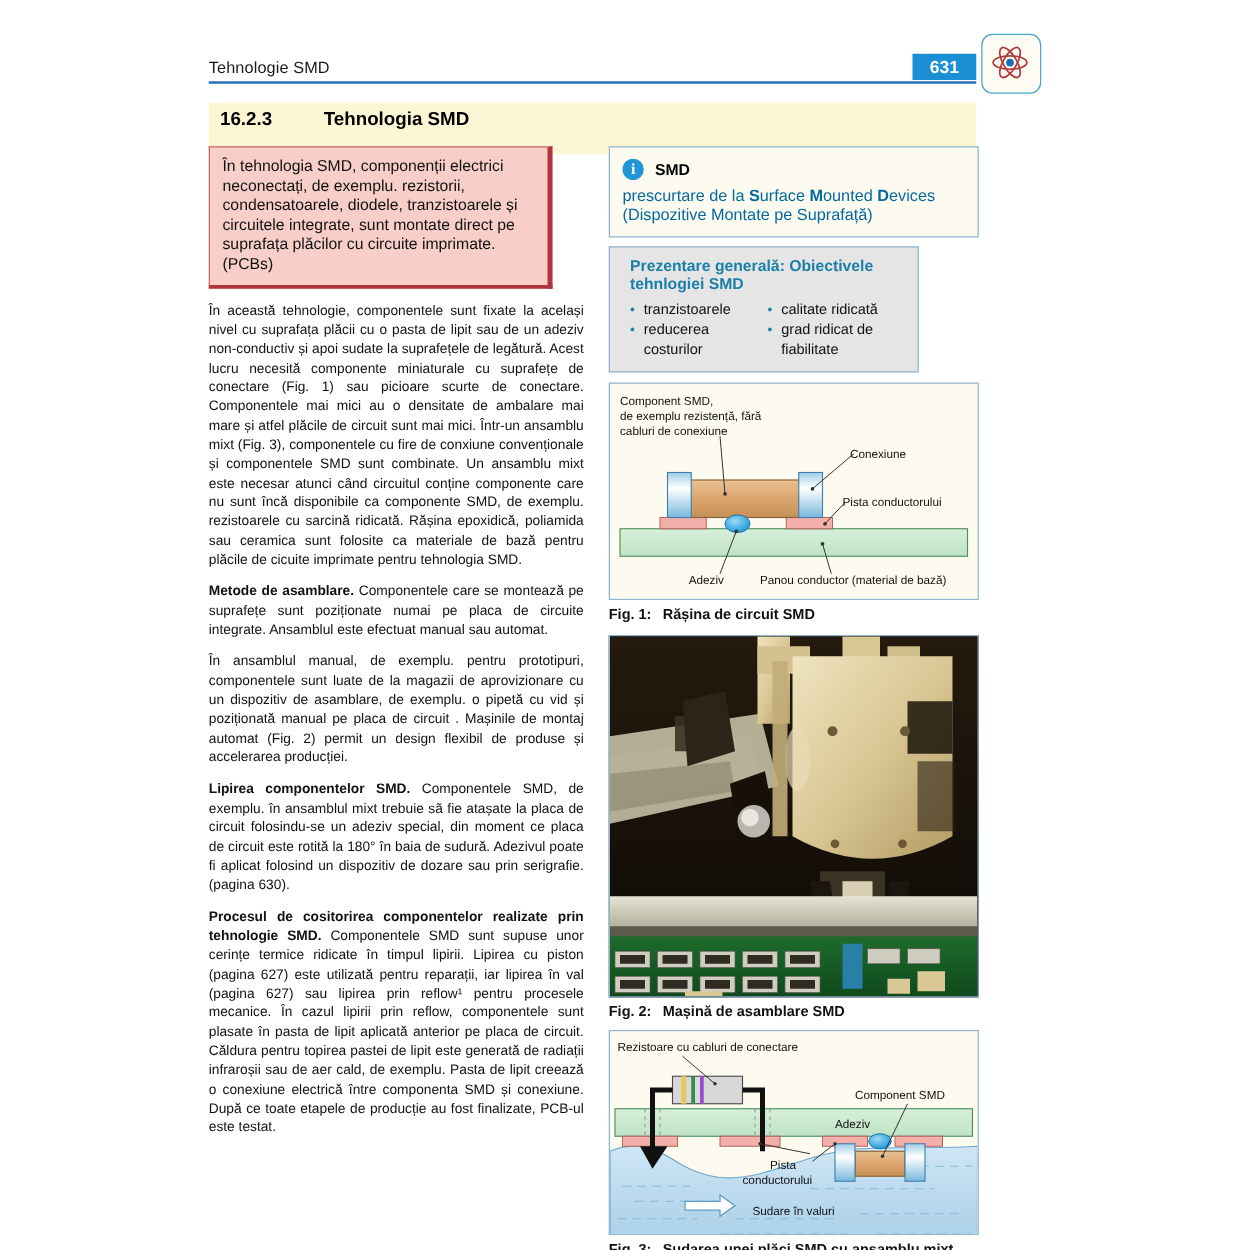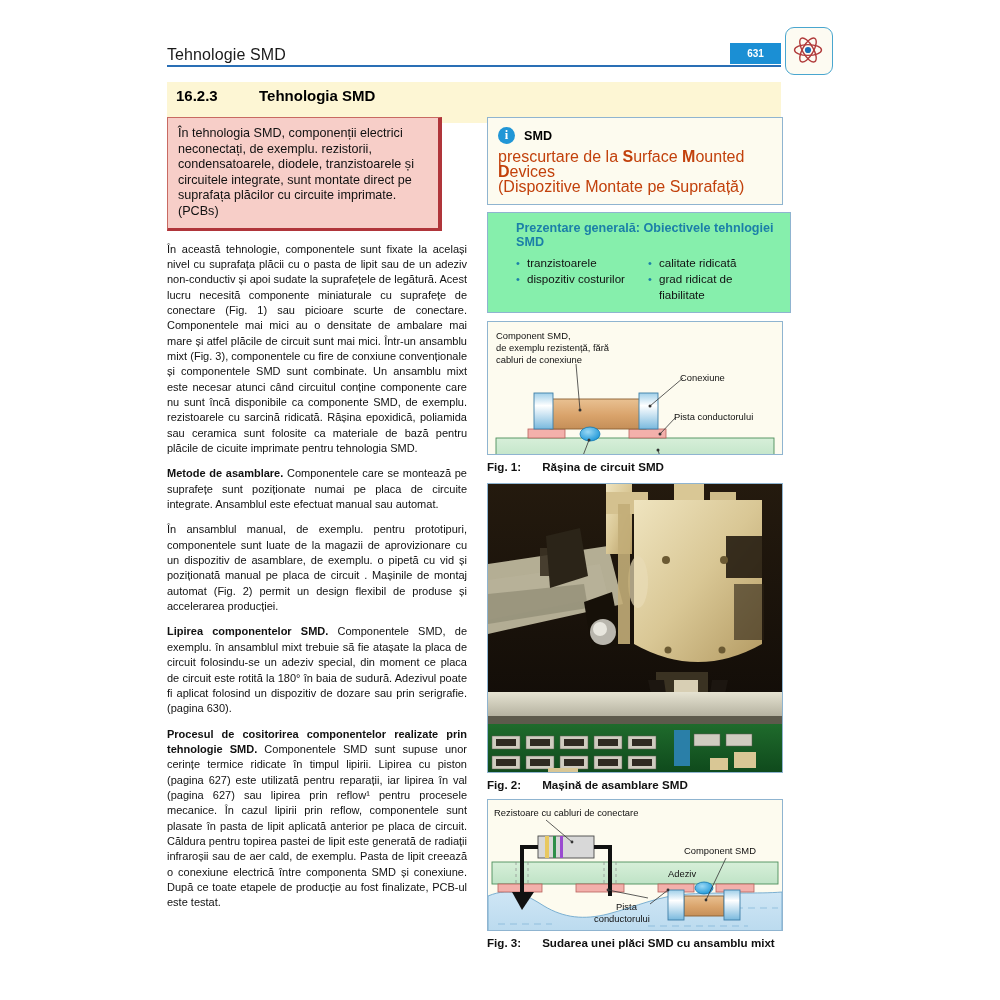--- a/index.html
+++ b/index.html
@@ -25,21 +25,21 @@
   
   .header {
     position: absolute;
     left: 167px; top: 44px;
     width: 614px;
     height: 24px;
   }
   .header-title {
     position: absolute;
     left: 0; top: 2px;
-    font-size: 16px;
+    font-size: 13px;
     color: #1a1a1a;
     letter-spacing: 0.1px;
   }
   .header-rule {
     position: absolute;
     left: 0; top: 21px;
     width: 614px;
     height: 1.6px;
     background: #2a6fb5;
   }
@@ -51,21 +51,21 @@
     background: #1b8fd4;
   }
   .page-number {
     position: absolute;
     left: 0; top: 0;
     width: 51px;
     height: 21px;
     line-height: 21px;
     text-align: center;
     color: #ffffff;
-    font-size: 10px;
+    font-size: 14px;
     font-weight: bold;
   }
   .logo-box {
     position: absolute;
     left: 785px; top: 27px;
     width: 48px;
     height: 48px;
     border: 1.6px solid #49a6cf;
     border-radius: 9px;
     background: #fdfbf2;
@@ -166,34 +166,34 @@
     font-family: "Liberation Serif", serif;
     text-align: center;
     line-height: 17px;
     flex: 0 0 auto;
   }
   .info-title {
     font-size: 12.6px;
     font-weight: bold;
   }
   .info-body {
-    font-size: 16px;
+    font-size: 13px;
     line-height: 15px;
-    color: #c2410c;
+    color: #0369a1;
   }
   .info-body b { font-weight: bold; }
 
   .overview-box {
     position: relative;
     margin-top: 7px;
-    width: 304px;
+    width: 248px;
     box-sizing: border-box;
-    background: #86efac;
+    background: #e5e5e5;
     border: 1.1px solid #8fb4d0;
-    padding: 8px 10px 9px 28px;
+    padding: 8px 10px 9px 16px;
   }
   .overview-title {
     font-size: 12.6px;
     font-weight: bold;
     color: #1b7fa8;
     margin-bottom: 6px;
   }
   .overview-cols {
     display: flex;
   }
@@ -220,30 +220,30 @@
 
   .fig-box {
     position: relative;
     margin-top: 8px;
     width: 296px;
     box-sizing: border-box;
     background: #fdfbef;
     border: 1.1px solid #8fb4d0;
     overflow: hidden;
   }
-  .fig1-box { height: 134px; }
-  .fig3-box { height: 132px; }
+  .fig1-box { height: 174px; }
+  .fig3-box { height: 164px; }
 
   .fig-caption {
     margin-top: 5px;
     font-size: 11.6px;
     font-weight: bold;
     color: #111;
     display: flex;
-    gap: 21px;
+    gap: 9px;
   }
   .fig-caption .lbl { flex: 0 0 auto; }
 
   .photo-frame {
     position: relative;
     margin-top: 10px;
     width: 296px;
     height: 290px;
     box-sizing: border-box;
     border: 1.1px solid #8fb4d0;
@@ -310,21 +310,21 @@
         <span>prescurtare de la </span><b>S</b><span>urface </span><b>M</b><span>ounted </span><b>D</b><span>evices</span><br>
         <span>(Dispozitive Montate pe Suprafață)</span>
       </div>
     </div>
 
     <div class="overview-box">
       <div class="overview-title">Prezentare generală: Obiectivele tehnlogiei SMD</div>
       <div class="overview-cols">
         <ul>
           <li>tranzistoarele</li>
-          <li>dispozitiv costurilor</li>
+          <li>reducerea costurilor</li>
         </ul>
         <ul>
           <li>calitate  ridicată</li>
           <li>grad ridicat de fiabilitate</li>
         </ul>
       </div>
     </div>
 
     <div class="fig-box fig1-box">
       <svg class="diagram-svg" width="294" height="172" viewBox="0 0 294 172">

